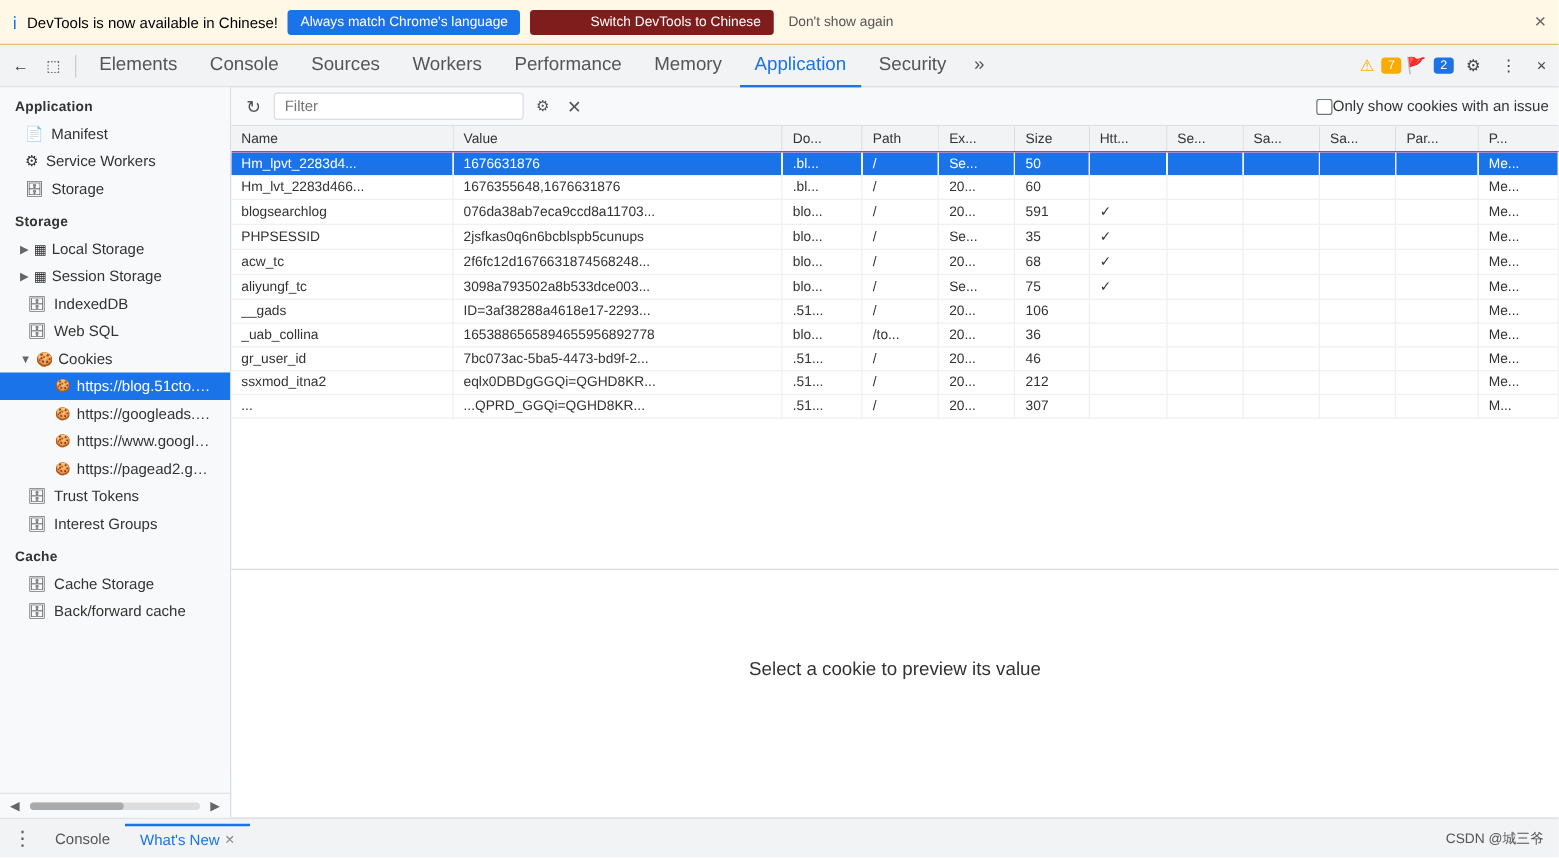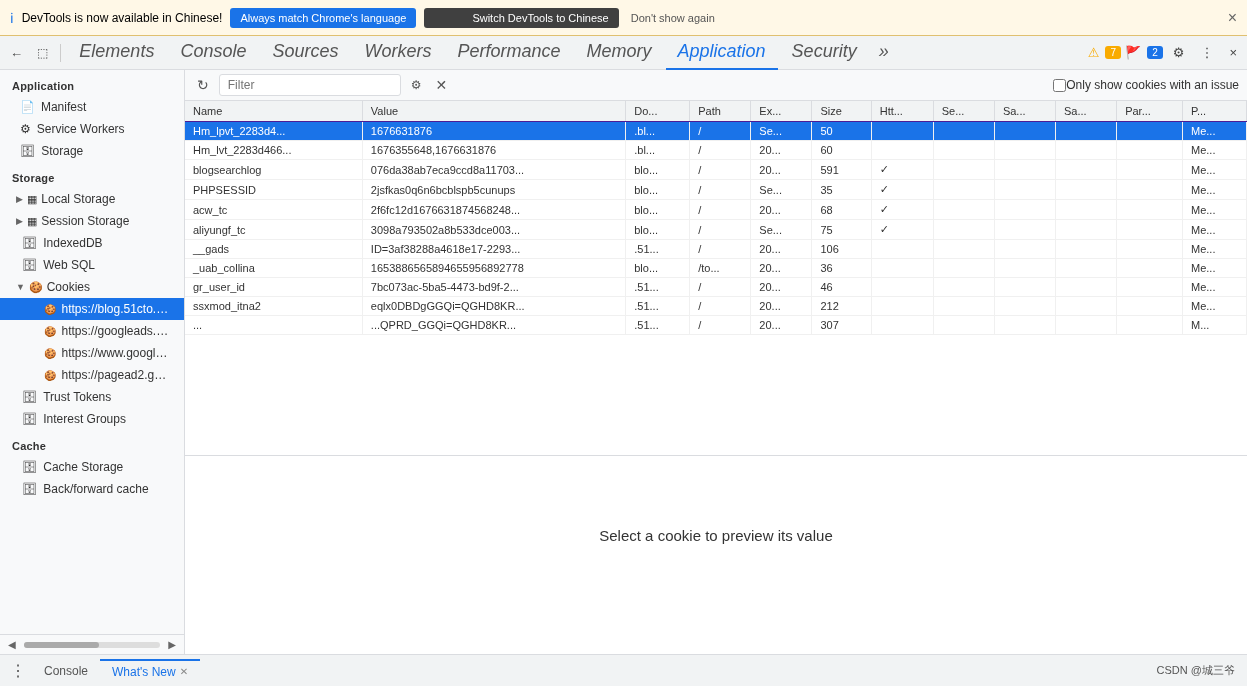--- a/index.html
+++ b/index.html
@@ -47,22 +47,22 @@
       height: 34px;
       padding: 0 4px;
       gap: 2px;
     }
     #toolbar .tool-btn {
       background: none; border: none; cursor: pointer;
       padding: 4px 6px; border-radius: 3px; color: #444; font-size: 13px;
     }
     #toolbar .tool-sep { width: 1px; height: 18px; background: #ccc; margin: 0 4px; }
     #toolbar .tab-item {
-      padding: 6px 12px; font-size: 18px; color: #555; cursor: pointer;
-      border-bottom: 2px solid transparent; height: 34px; display: flex; align-items: center; font-style: italic;
+      padding: 6px 12px; font-size: 15px; color: #555; cursor: pointer;
+      border-bottom: 2px solid transparent; height: 34px; display: flex; align-items: center;
     }
     #toolbar .tab-item.active { color: #1a73e8; border-bottom: 2px solid #1a73e8; }
     #toolbar .badge-warn { background: #f9ab00; color: #fff; border-radius: 3px; padding: 1px 5px; font-size: 10px; margin-left: 4px; }
     #toolbar .badge-blue { background: #1a73e8; color: #fff; border-radius: 3px; padding: 1px 5px; font-size: 10px; margin-left: 4px; }
     #toolbar .spacer { flex: 1; }
     #toolbar .right-icons { display: flex; gap: 4px; align-items: center; }
 
     
     #main {
       display: flex;
@@ -128,21 +128,21 @@
     }
     #cookie-toolbar {
       display: flex; align-items: center;
       padding: 4px 8px; gap: 6px;
       border-bottom: 1px solid #dadce0;
       background: #f8f9fa;
     }
     #cookie-toolbar .icon-btn { background: none; border: none; cursor: pointer; font-size: 14px; color: #555; padding: 2px 4px; }
     #cookie-toolbar .filter-input {
       border: 1px solid #dadce0; border-radius: 3px;
-      padding: 3px 8px; font-size: 12px; width: 182px; outline: none;
+      padding: 3px 8px; font-size: 12px; width: 200px; outline: none;
     }
     #cookie-toolbar .filter-opts { display: flex; align-items: center; gap: 0; margin-left: auto; }
     #cookie-toolbar label { font-size: 12px; color: #333; }
 
     #cookie-table { flex: 1; overflow: auto; }
     table {
       width: 100%; border-collapse: collapse; font-size: 11px;
     }
     th {
       background: #f1f3f4; border-bottom: 1px solid #4c1d95;
@@ -182,21 +182,21 @@
 
     .checkmark { color: #333; }
   </style>
 </head>
 <body>
 
 <div id="info-bar">
   <span style="color:#1a73e8; font-size:14px;">ℹ</span>
   <span>DevTools is now available in Chinese!</span>
   <button class="btn-blue">Always match Chrome's language</button>
-  <button class="btn-outline-blue" style="background:#404040;color:#fff;border:none;padding-left:48px;">Switch DevTools to Chinese</button>
+  <button class="btn-outline-blue" style="background:#7f1d1d;color:#fff;border:none;padding-left:48px;">Switch DevTools to Chinese</button>
   <span class="dont-show">Don't show again</span>
   <button class="close-btn">×</button>
 </div>
 
 <div id="toolbar">
   <button class="tool-btn">←</button>
   <button class="tool-btn" style="font-size:12px;">⬚</button>
   <div class="tool-sep"></div>
   <div class="tab-item">Elements</div>
   <div class="tab-item">Console</div>

